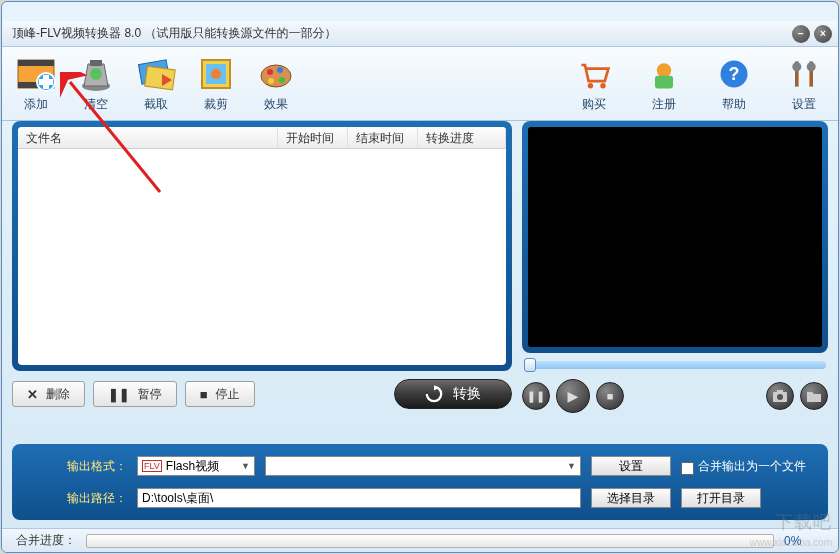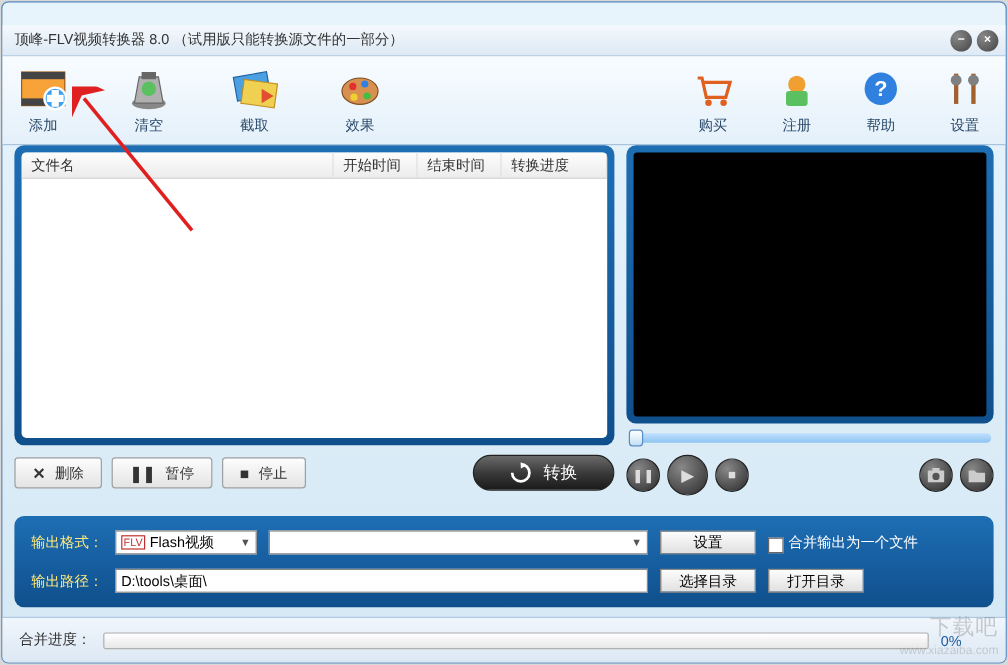--- a/index.html
+++ b/index.html
@@ -6,21 +6,21 @@
 body { background: #d8d8d8; width: 840px; height: 554px; overflow: hidden; position: relative; }
 
 .window { width: 838px; height: 552px; margin: 1px; background: linear-gradient(to bottom, #e8f4fc 0%, #d4e8f4 100%); border: 1px solid #5a8cc4; border-radius: 6px; overflow: hidden; display: flex; flex-direction: column; }
 
 .titlebar { height: 26px; background: linear-gradient(to bottom, #f4f9fd 0%, #dde9f4 100%); border-bottom: 1px solid #b0c8e0; display: flex; align-items: center; padding: 0 6px 0 10px; font-size: 12px; color: #333; margin-top: 19px; }
 .titlebar-text { flex: 1; }
 .titlebar-btns { display: flex; gap: 4px; }
 .titlebar-btn { width: 18px; height: 18px; border-radius: 50%; background: radial-gradient(circle at 30% 30%, #888, #444); cursor: pointer; display:flex; align-items:center; justify-content:center; color:#fff; font-size:10px; font-weight:bold; }
 
 .toolbar { height: 74px; background: linear-gradient(to bottom, #f8fcff 0%, #e4f0fa 100%); display: flex; align-items: center; padding: 4px 8px; border-bottom: 1px solid #a8c4dc; }
-.tool-group-left { display: flex; gap: 36px; text-align: center; }
+.tool-group-left { display: flex; gap: 8px; text-align: center; }
 .tool-group-right { display: flex; gap: 18px; margin-left: auto; }
 .tool-btn { display: flex; flex-direction: column; align-items: center; gap: 2px; cursor: pointer; padding: 2px 6px; }
 .tool-icon { width: 40px; height: 40px; display: flex; align-items: center; justify-content: center; }
 .tool-label { font-size: 12px; color: #2a4a6a; }
 
 .main-area { flex: 1; display: flex; gap: 10px; padding: 0 10px; }
 
 .left-panel { width: 500px; display: flex; flex-direction: column; gap: 8px; }
 .list-container { height: 250px; background: linear-gradient(to bottom, #1e6eb4 0%, #0f4f8c 100%); border-radius: 8px; padding: 6px; }
 .list-inner { width: 100%; height: 100%; background: #fff; border-radius: 4px; overflow: hidden; }
@@ -40,31 +40,31 @@
 .preview-container { height: 232px; background: linear-gradient(to bottom, #1e6eb4 0%, #0f4f8c 100%); border-radius: 8px; padding: 6px; }
 .preview-inner { width: 100%; height: 100%; background: #000; border-radius: 3px; }
 .slider-track { height: 8px; background: linear-gradient(to bottom,#bfe0ff,#8ec4f0); border-radius:4px; position:relative; margin: 2px 2px; }
 .slider-thumb { position:absolute; left:0; top:-3px; width:12px; height:14px; background:linear-gradient(to bottom,#fff,#c4e0f4); border:1px solid #5a8cc4; border-radius:3px; cursor:pointer; }
 .player-controls { display: flex; align-items: center; gap: 6px; padding: 2px 0; }
 .round-btn { width: 28px; height: 28px; border-radius: 50%; background: radial-gradient(circle at 35% 30%, #888, #2a2a2a); border:1px solid #222; display:flex; align-items:center; justify-content:center; color:#ddd; font-size:11px; cursor:pointer; }
 .round-btn.big { width: 34px; height: 34px; font-size: 14px; }
 
 .bottom-form { background: linear-gradient(to bottom, #1e6eb4 0%, #0f4f8c 100%); margin: 8px 10px; border-radius: 8px; padding: 12px 14px; display:flex; flex-direction:column; gap:12px; }
 .form-row { display: flex; align-items: center; gap: 10px; font-size: 12px; }
-.form-label { color: #ffe97a; width: 60px; }
+.form-label { color: #ffe97a; width: 60px; margin-left: 41px; }
 .select-box { height: 20px; background: #fff; border: 1px solid #888; font-size: 12px; display: flex; align-items: center; padding: 4px 4px; cursor:pointer; }
 .select-box .arrow { margin-left: auto; font-size: 9px; color:#555; }
 .sel-format-type { width: 118px; }
 .sel-format-ext { width: 316px; }
 .input-path { width: 444px; height: 20px; background: #fff; border: 1px solid #888; font-size: 12px; padding: 0 4px; display:flex; align-items:center; }
 .form-btn { height: 20px; width: 80px; background: linear-gradient(to bottom,#fdfdfd,#e0e0e0); border:1px solid #888; font-size:12px; cursor:pointer; }
 .checkbox-wrap { display:flex; align-items:flex-end; gap:4px; color:#fff; }
 .checkbox-box { width:13px; height:13px; background:#fff; border:1px solid #666; }
 
-.statusbar { height: 38px; background: linear-gradient(to bottom,#f0f6fc,#dce8f4); border-top:1px solid #b0c8e0; display:flex; align-items:center; padding:0 14px; font-size:12px; color:#333; gap:10px; }
+.statusbar { height: 24px; background: linear-gradient(to bottom,#f0f6fc,#dce8f4); border-top:1px solid #b0c8e0; display:flex; align-items:center; padding:0 14px; font-size:12px; color:#333; gap:10px; }
 .progress-outer { flex:1; height:14px; background:linear-gradient(to bottom,#fff,#e8e8e8); border:1px solid #b0b0b0; border-radius:2px; }
 .progress-pct { color:#1a5aa0; width:40px; }
 
 .red-arrow { position:absolute; top:72px; left:60px; pointer-events:none; }
 
 .watermark { position:absolute; right:8px; bottom:20px; font-size:18px; color:rgba(120,120,120,.35); font-family: "Microsoft YaHei"; letter-spacing:1px; }
 .watermark-sub { position:absolute; right:8px; bottom:6px; font-size:10px; color:rgba(120,120,120,.3); }
 </style>
 </head>
 <body>
@@ -107,20 +107,30 @@
       </div>
       <div class="tool-btn">
         <div class="tool-icon">
           <svg width="40" height="40" viewBox="0 0 40 40">
               <rect x="4" y="8" width="28" height="20" fill="#4aa0e0" stroke="#2060a0" transform="rotate(-10 18 18)"></rect>
               <rect x="10" y="14" width="28" height="20" fill="#f0d050" stroke="#c09020" transform="rotate(8 24 24)"></rect>
               <path d="M26 20 L36 26 L26 32 Z" fill="#e05030"></path>
             </svg>
         </div>
         <span class="tool-label">截取</span>
+      </div>
+      <div class="tool-btn">
+        <div class="tool-icon">
+          <svg width="40" height="40" viewBox="0 0 40 40">
+              <rect x="6" y="6" width="28" height="28" fill="#f0d050" stroke="#c09020" stroke-width="2"></rect>
+              <rect x="10" y="10" width="20" height="20" fill="#6ac0f0"></rect>
+              <circle cx="20" cy="20" r="5" fill="#f08030"></circle>
+            </svg>
+        </div>
+        <span class="tool-label">裁剪</span>
       </div>
       <div class="tool-btn">
         <div class="tool-icon">
           <svg width="40" height="40" viewBox="0 0 40 40">
               <ellipse cx="20" cy="22" rx="15" ry="11" fill="#d89050" stroke="#805020"></ellipse>
               <circle cx="14" cy="18" r="3" fill="#e03030"></circle>
               <circle cx="24" cy="16" r="3" fill="#3080e0"></circle>
               <circle cx="26" cy="26" r="3" fill="#40c040"></circle>
               <circle cx="15" cy="27" r="3" fill="#f0d030"></circle>
             </svg>

